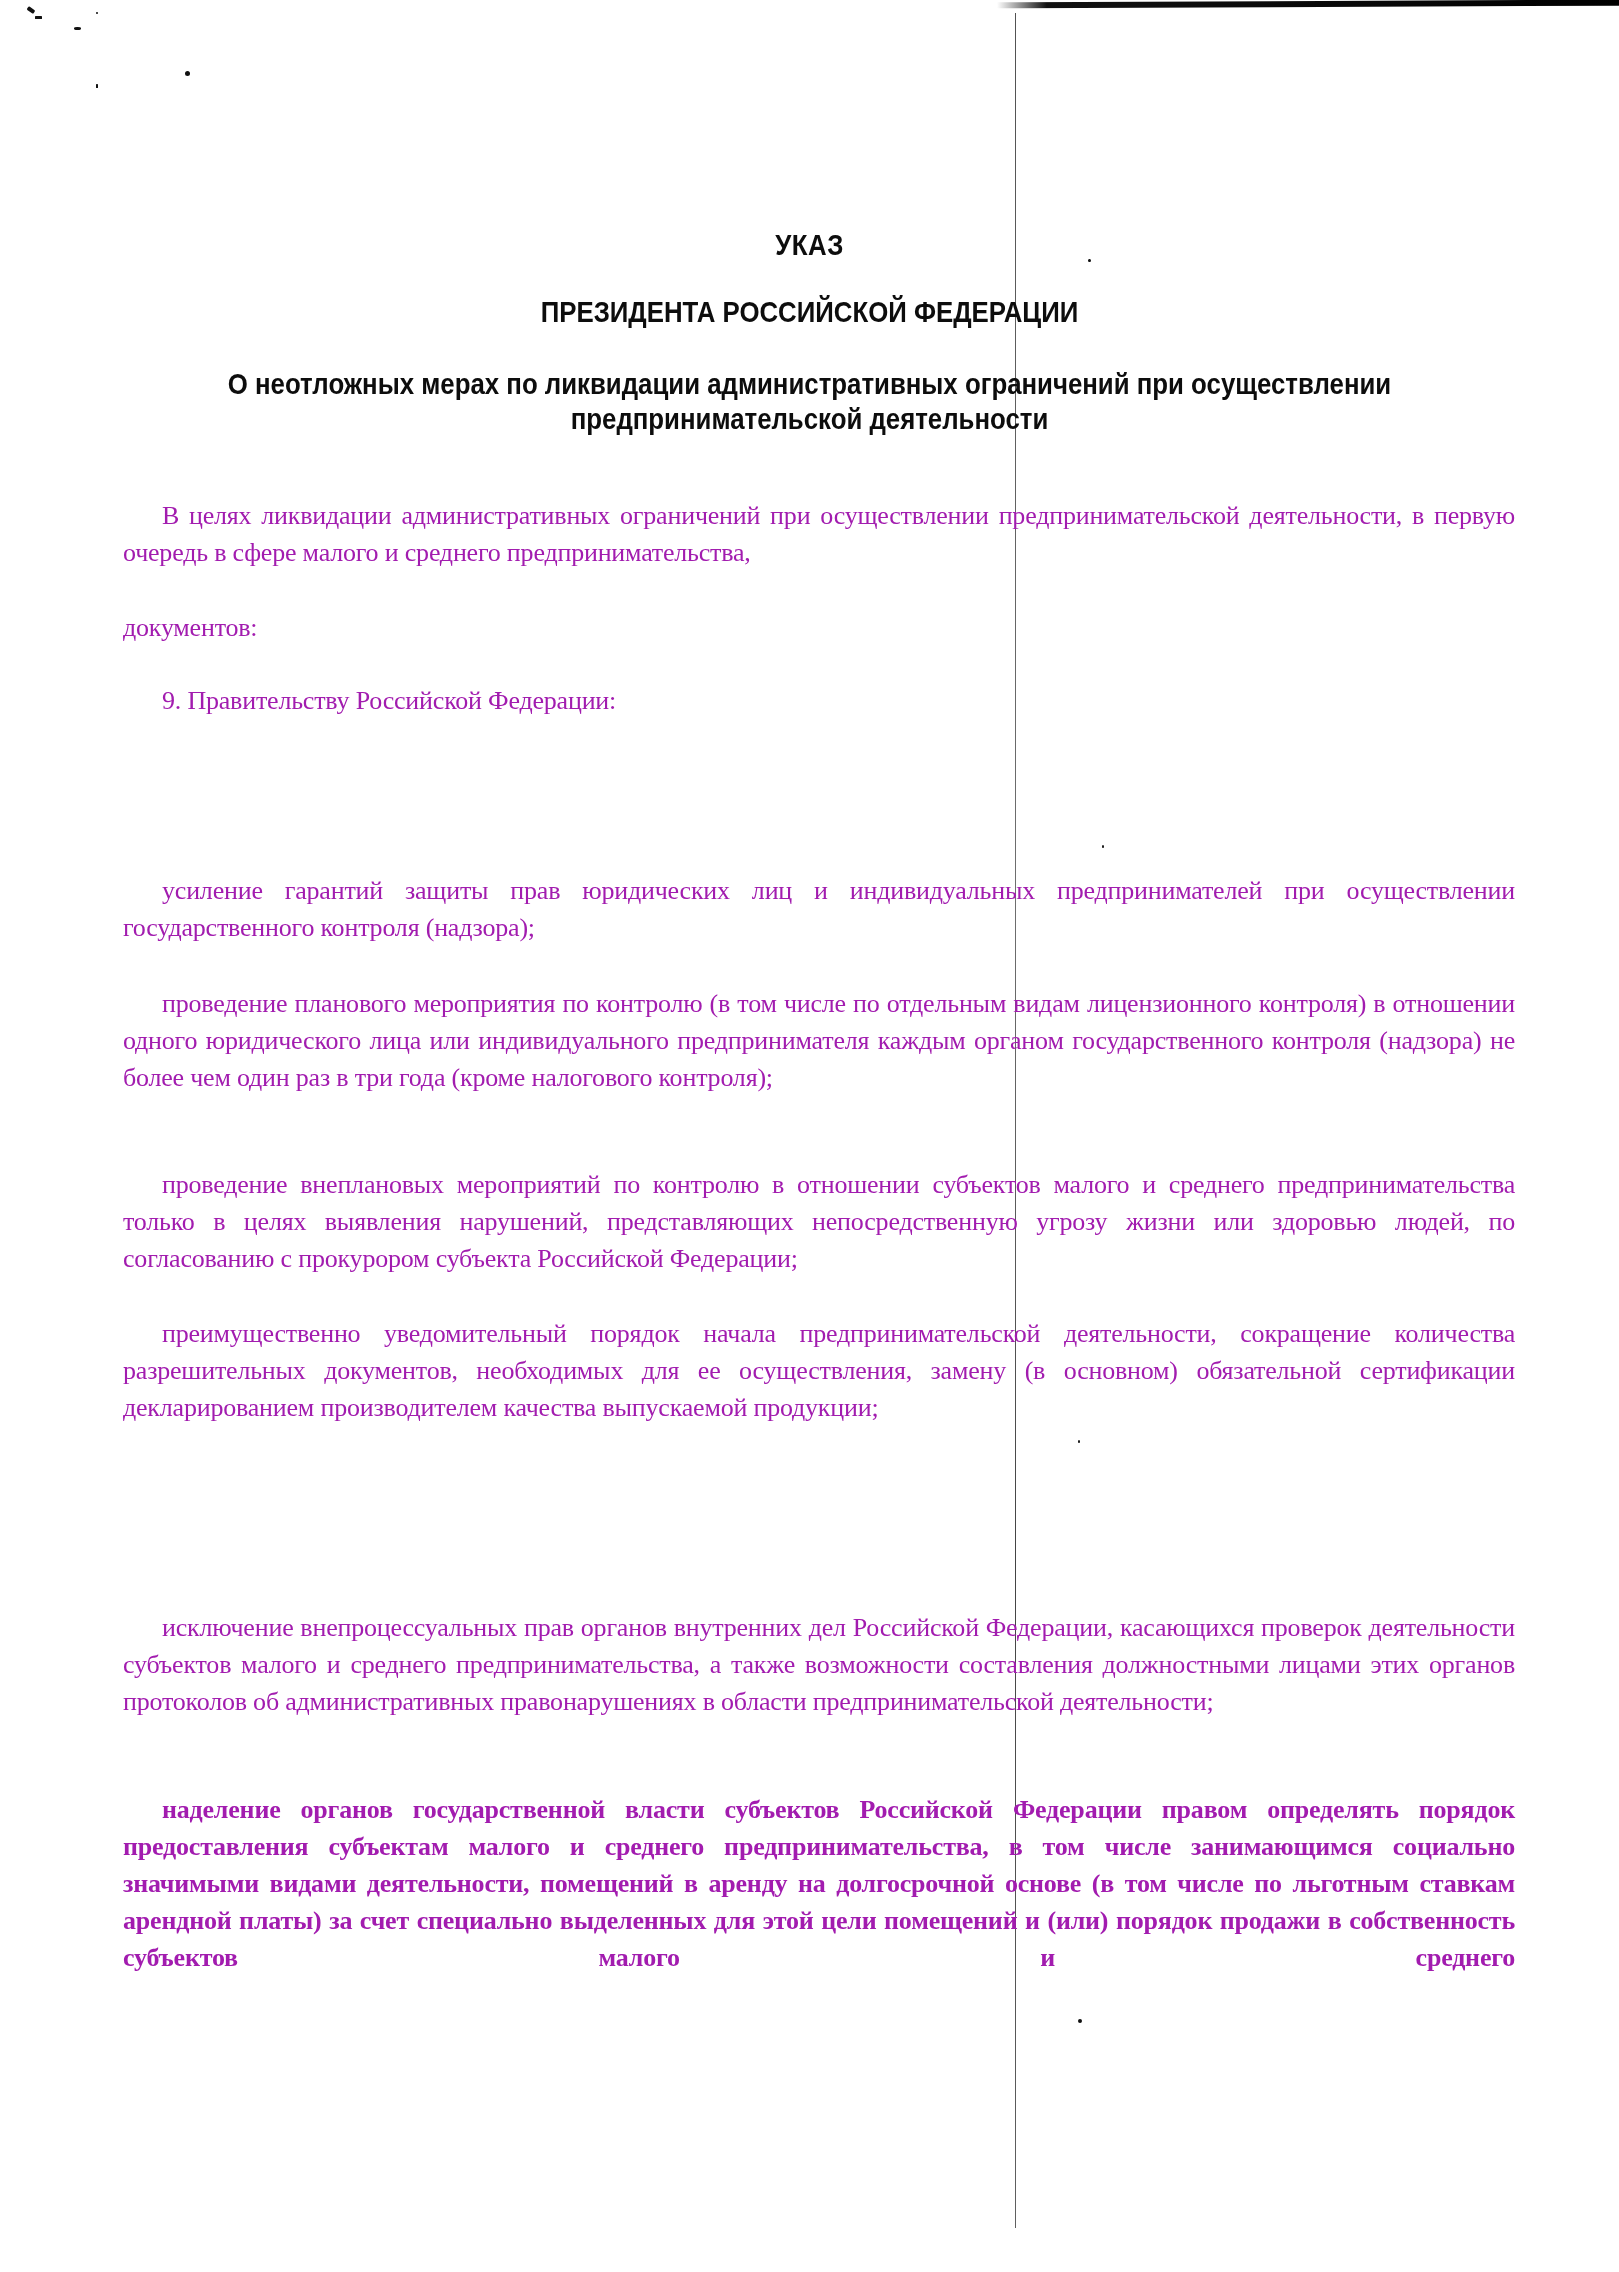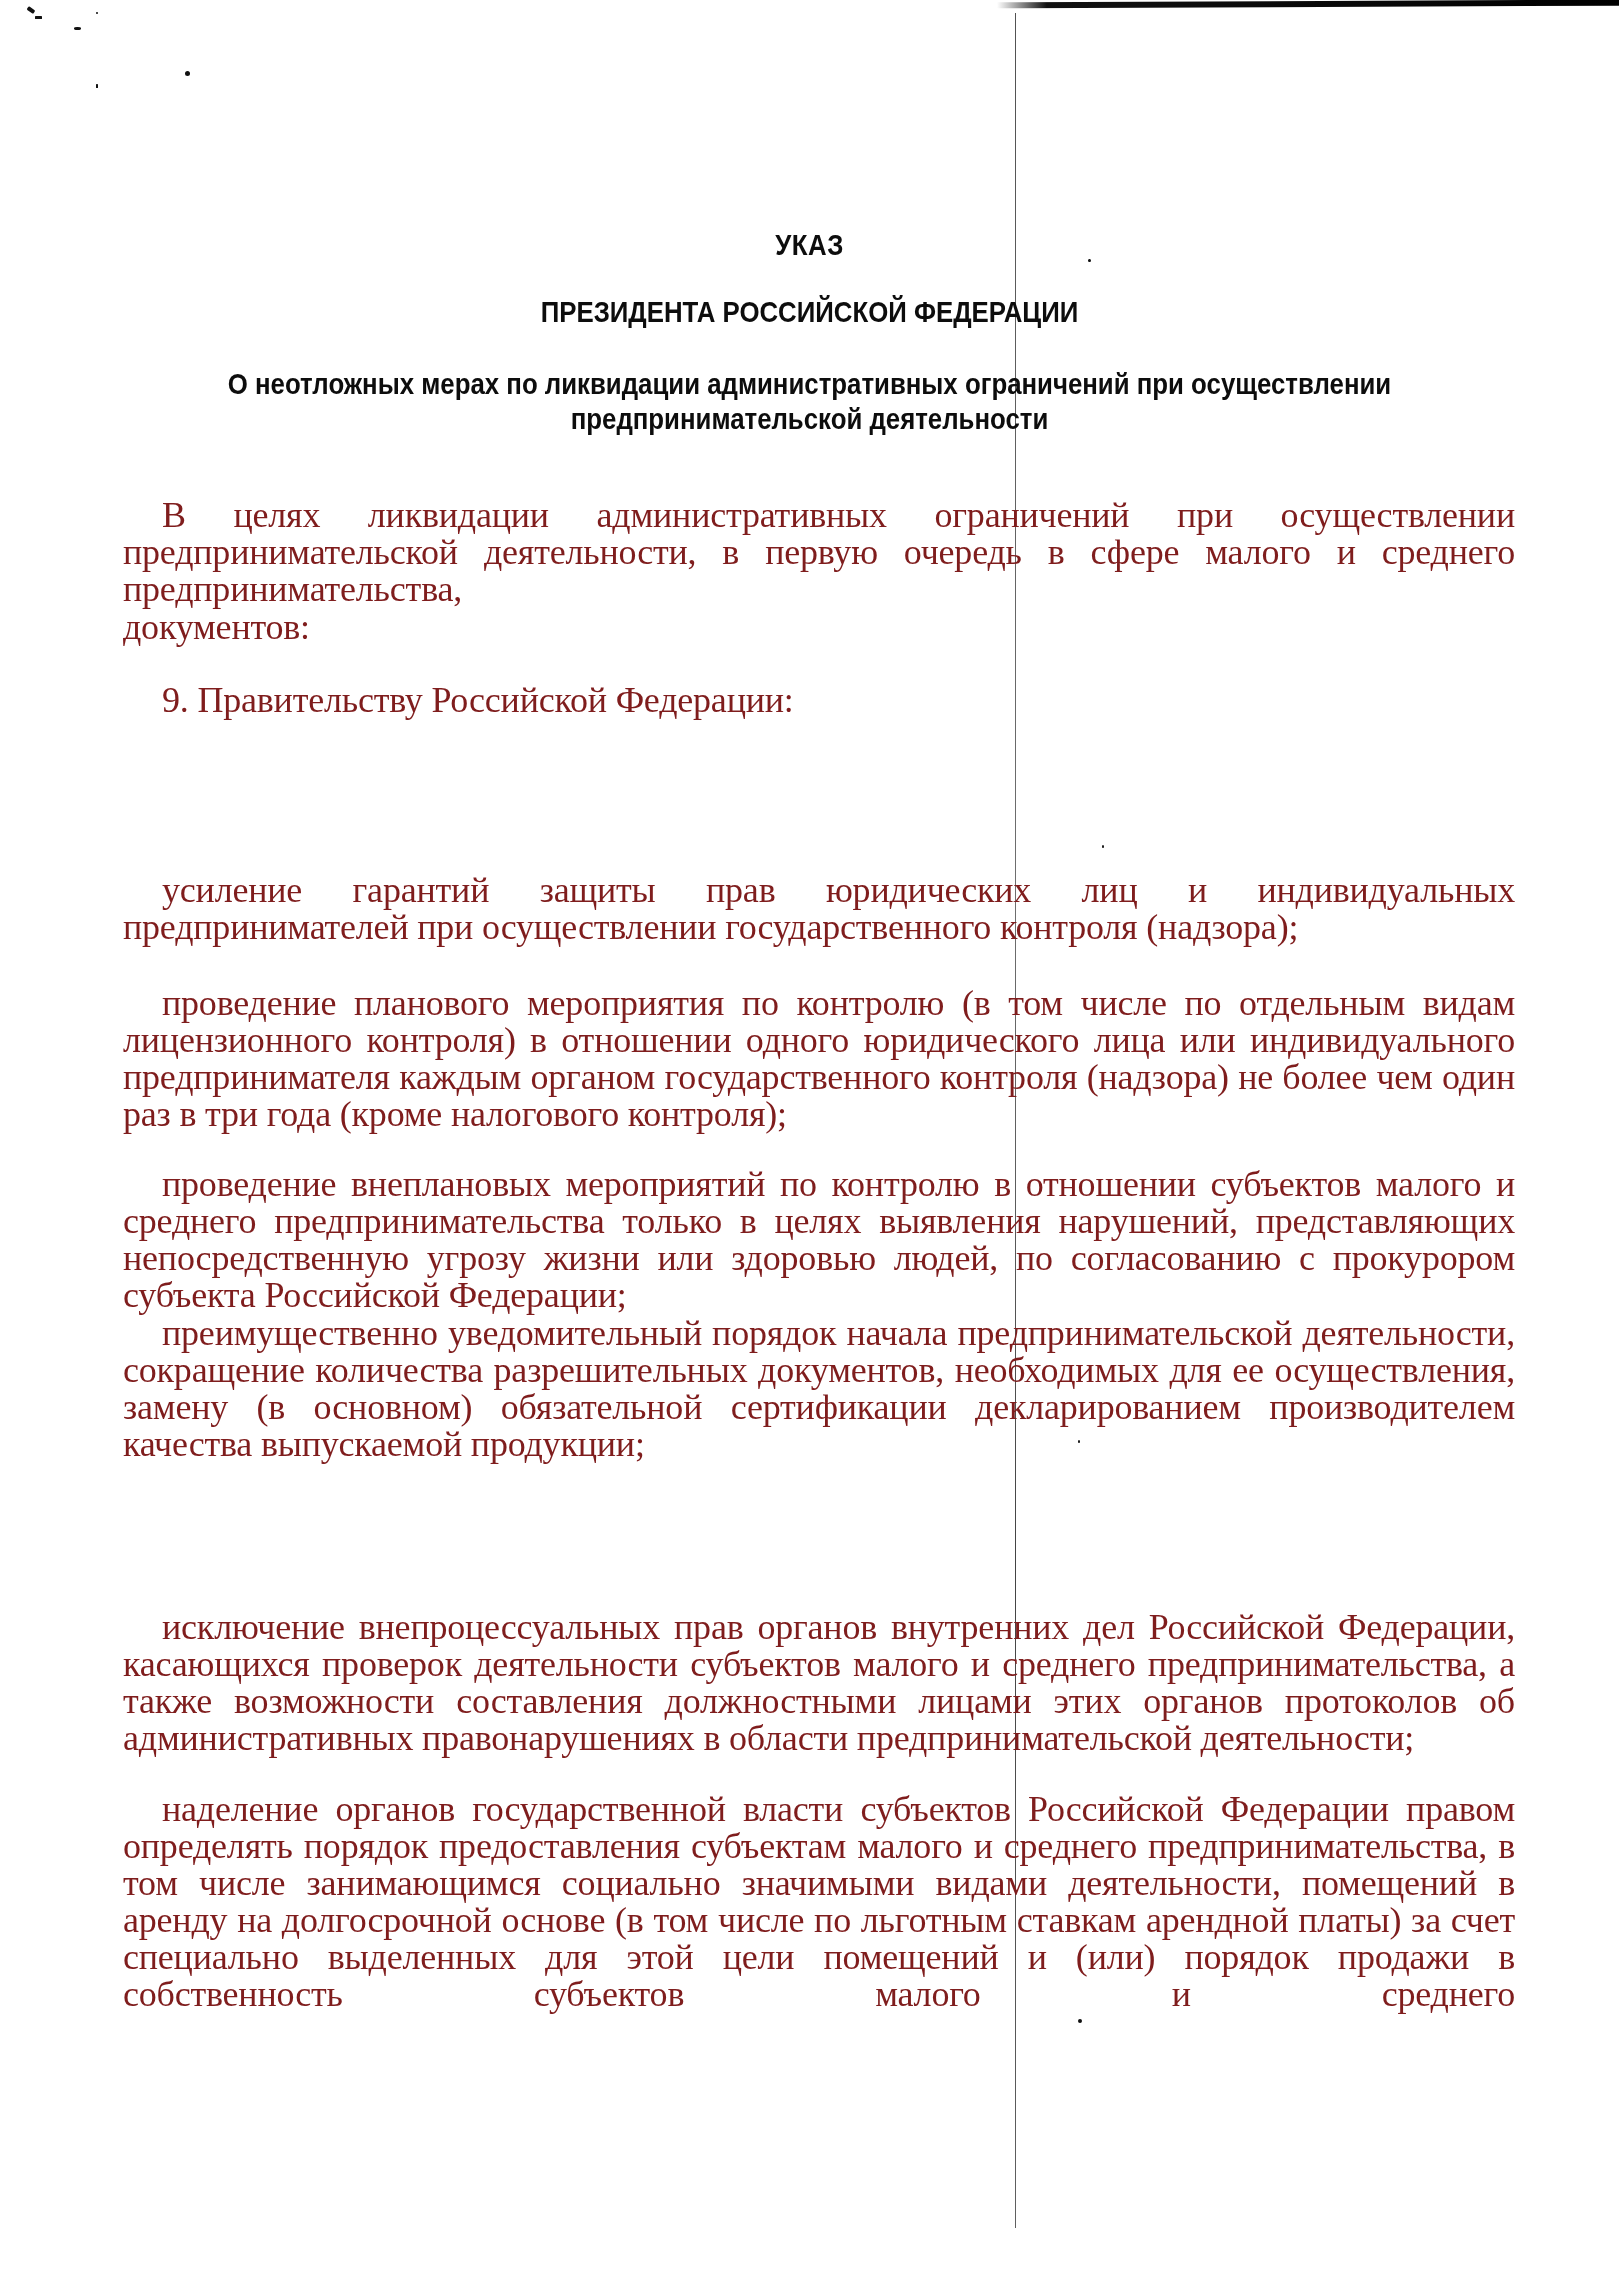--- a/index.html
+++ b/index.html
@@ -71,40 +71,40 @@
   .t-ukaz { top: 228px; font-size: 30px; letter-spacing: 0.6px; }
   .t-pres { top: 295px; font-size: 30px; }
   .t-sub1 { top: 367px; font-size: 30px; }
   .t-sub2 { top: 402px; font-size: 30px; }
 
   .para {
     position: absolute;
     left: 123px;
     width: 1392px;
     font-family: "Liberation Serif", serif;
-    font-size: 36px;
+    font-size: 26px;
     line-height: 37px;
     text-align: justify;
     text-indent: 39px;
-    color: #7f1d1d;
+    color: #a21caf;
     letter-spacing: -0.2px;
   }
   .para.noindent { text-indent: 0; }
   .p-preamble { top: 497px; }
   .p-postanov { top: 609px; }
   .p-item1    { top: 682px; }
   .p-a        { top: 758px; }
   .p-b1       { top: 872px; }
   .p-b2       { top: 985px; }
   .p-b3       { top: 1166px; }
   .p-b4       { top: 1315px; }
   .p-b5       { top: 1496px; }
   .p-b6       { top: 1609px; }
   .p-b7       { top: 1791px; }
-  .para.last-justify { text-align-last: justify; }
+  .para.last-justify { text-align-last: justify; font-weight: bold; }
 </style>
 </head>
 <body>
 
 <div class="page">
 
   <div class="top-edge"></div>
   <div class="fold-line"></div>
   <div class="speck s1"></div>
   <div class="speck s2"></div>

